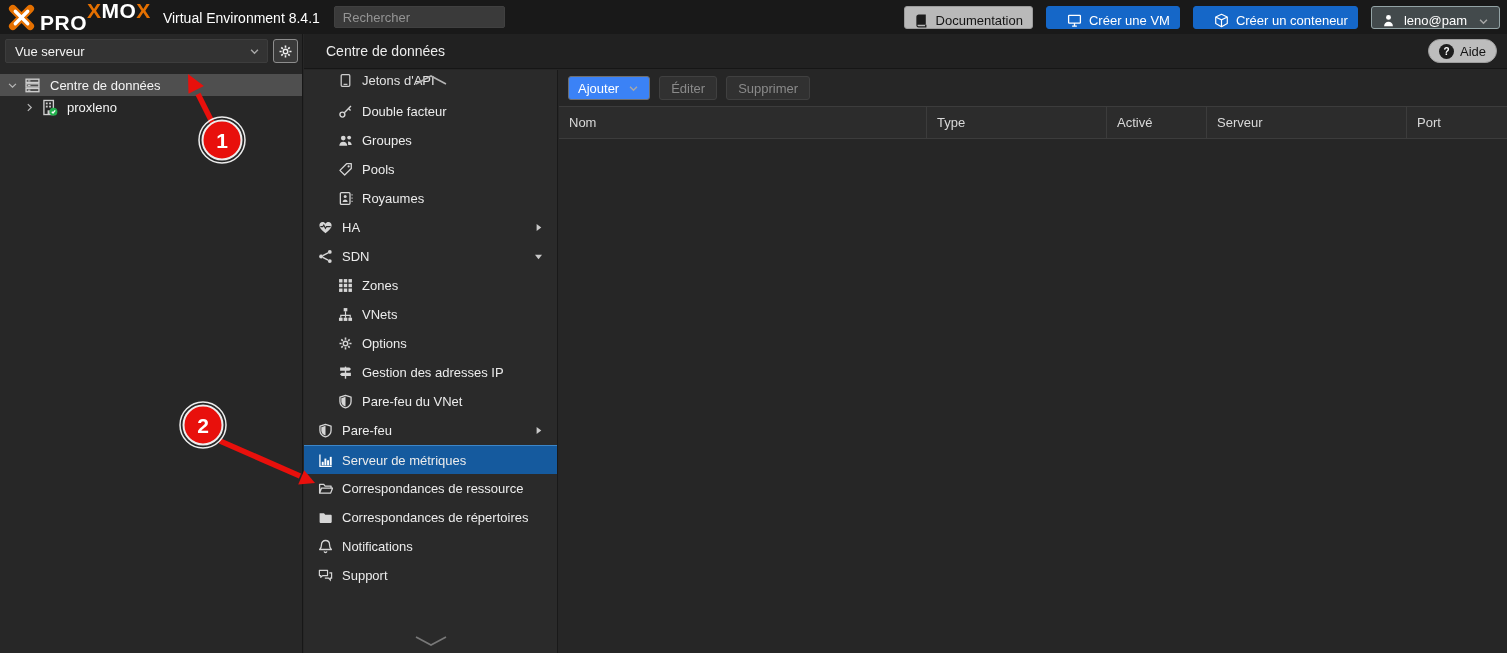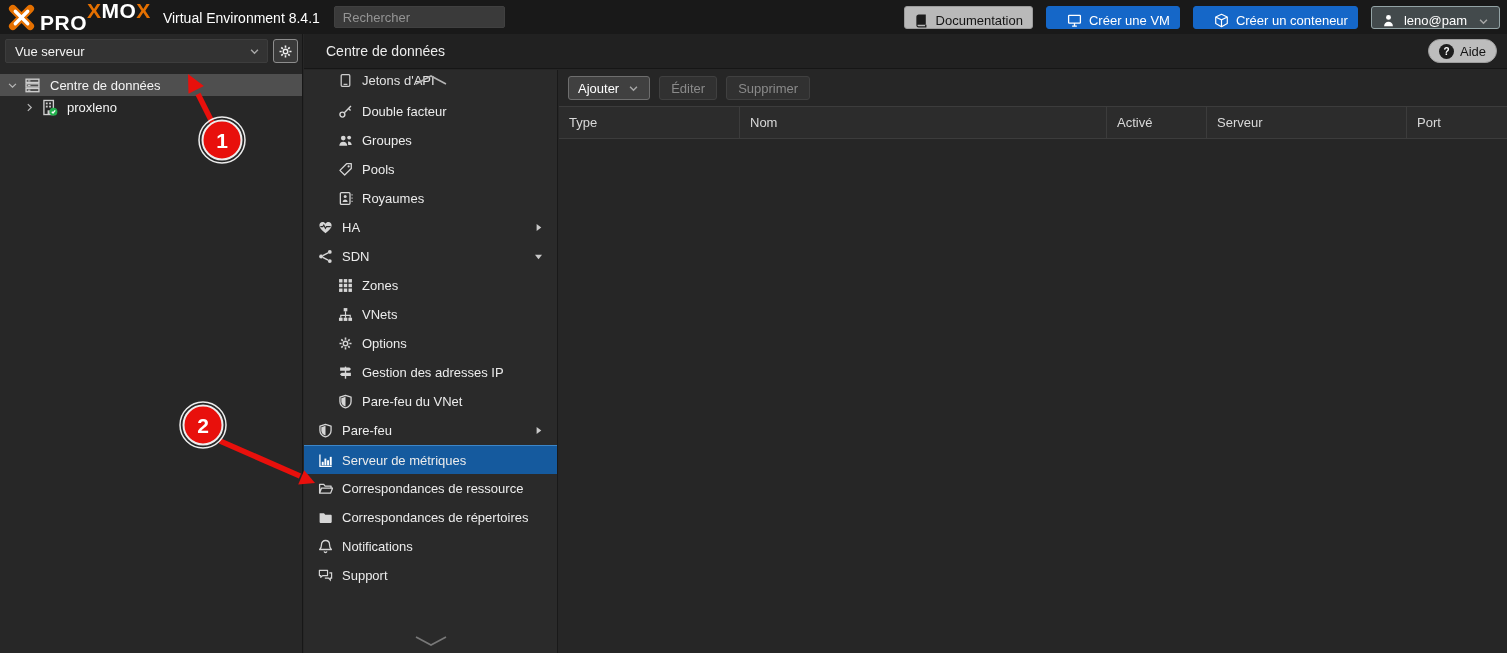--- a/index.html
+++ b/index.html
@@ -90,21 +90,21 @@
   .scroll-ind { position:absolute; left:50%; transform:translateX(-50%); z-index:3; cursor:pointer; }
   .scroll-up { top:2px; }
   .scroll-down { bottom:4px; }
 
   
   .content {
     position:absolute; left:559px; top:70px; width:948px; height:583px; background:#262626;
   }
   .toolbar { height:36px; display:flex; align-items:center; gap:9px; padding-left:9px; }
   .tbtn { height:24px; border-radius:3px; display:flex; align-items:center; font-size:13px; }
-  .tbtn-add { background:#404040; border:1px solid #6e6e6e; color:#fff; padding:0 9px; gap:8px; cursor:pointer; }
+  .tbtn-add { background:#3b82f6; border:1px solid #6e6e6e; color:#fff; padding:0 9px; gap:8px; cursor:pointer; }
   .tbtn-disabled { background:#313131; border:1px solid #404040; color:#8a8a8a; padding:0 11px; cursor:default; }
   .table-header {
     display:flex; height:33px; background:#2c2c2c;
     border-top:1px solid #3c3c3c; border-bottom:1px solid #3c3c3c;
   }
   .th { display:flex; align-items:center; padding-left:10px; color:#d9d9d9; cursor:pointer; }
   .th + .th { border-left:1px solid #3c3c3c; }
 
   
   .annot-overlay { position:absolute; left:0; top:0; z-index:40; pointer-events:none; }
@@ -490,22 +490,22 @@
         </span>
     </div>
     <div class="tbtn tbtn-disabled" aria-disabled="true">
       <span>Éditer</span>
     </div>
     <div class="tbtn tbtn-disabled" aria-disabled="true">
       <span>Supprimer</span>
     </div>
   </div>
   <div class="table-header" id="table-header">
+      <div class="th" style="width: 367px;">Nom</div>
       <div class="th" style="width: 180px;">Type</div>
-      <div class="th" style="width: 367px;">Nom</div>
       <div class="th" style="width: 100px;">Activé</div>
       <div class="th" style="width: 200px;">Serveur</div>
       <div class="th" style="flex: 1 1 0%;">Port</div>
     </div>
   <div></div>
 </div>
 
 <svg class="annot-overlay" width="1507" height="653" viewBox="0 0 1507 653">
   <g>
     <line x1="214" y1="126" x2="198" y2="94" stroke="#e8100c" stroke-width="5.5"></line>

